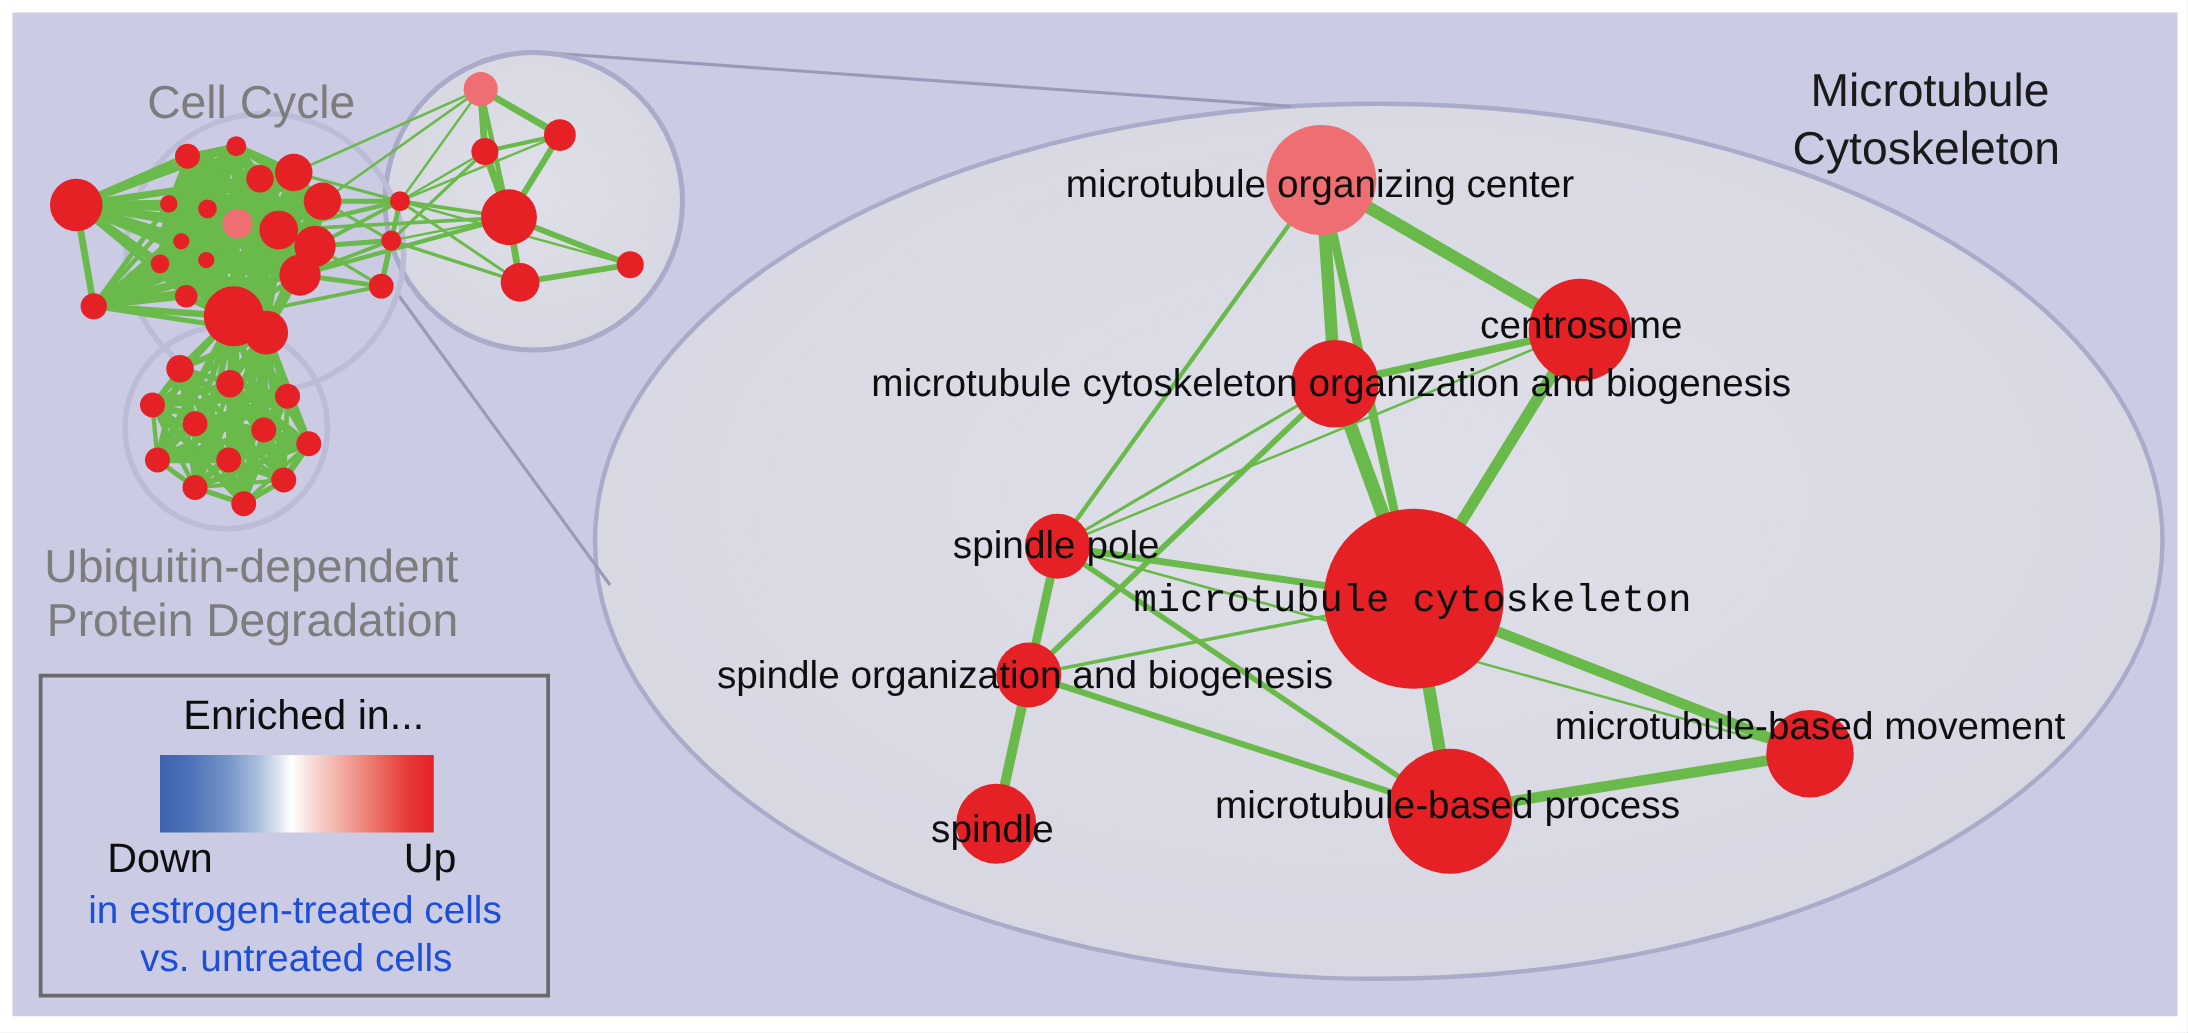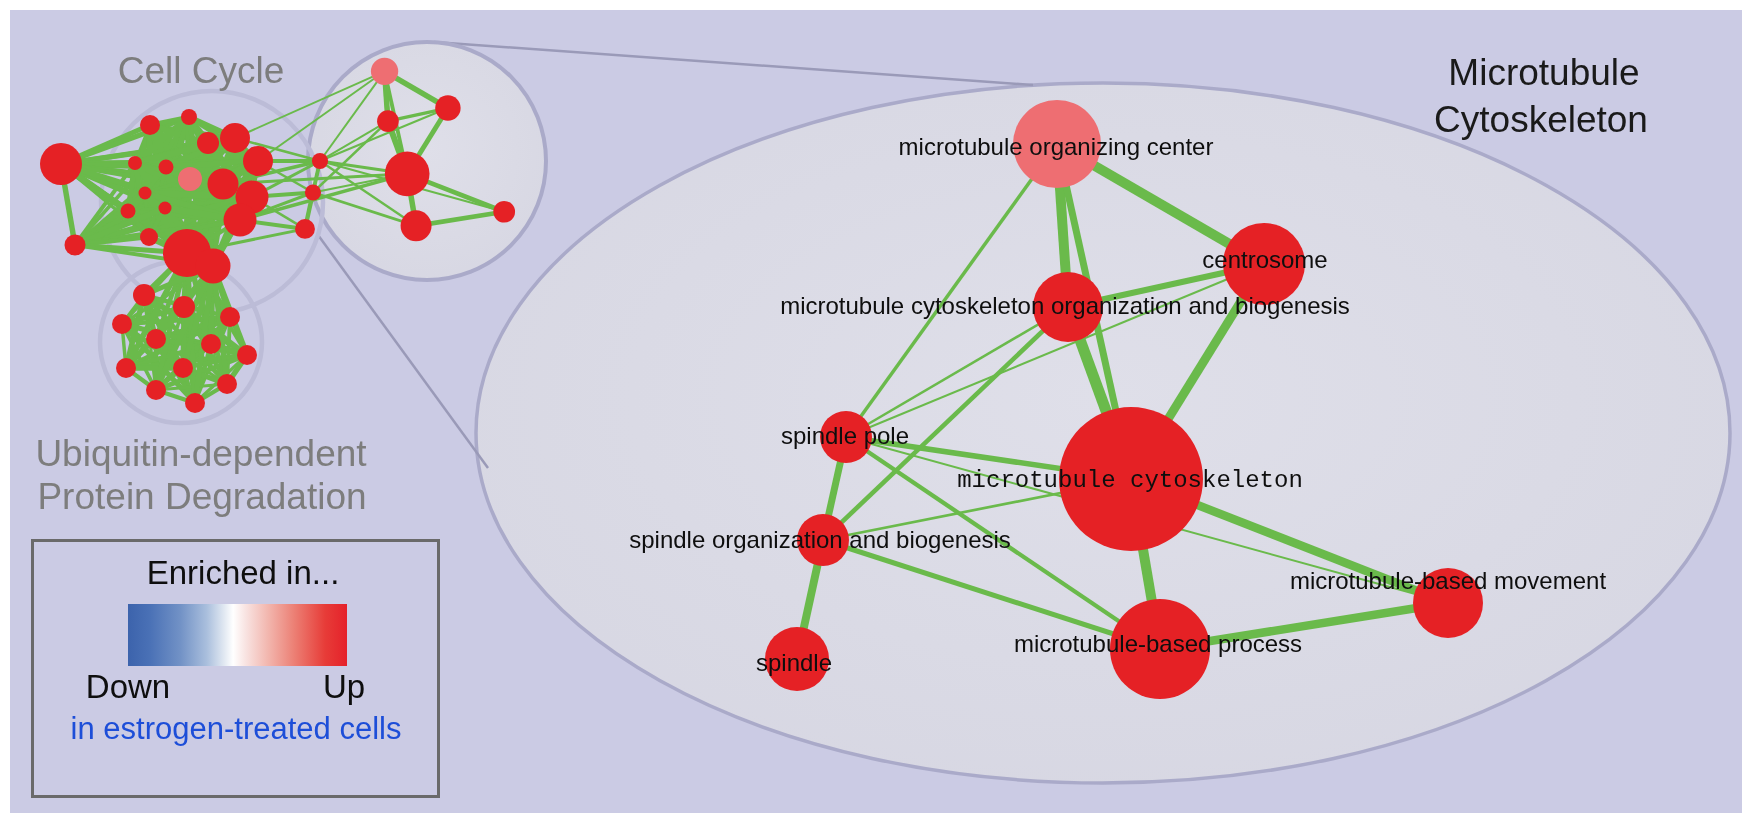--- a/index.html
+++ b/index.html
@@ -1,20 +1,20 @@
 <!DOCTYPE html>
 <html><head>
 <meta charset="utf-8">
 <style>
   html,body{margin:0;padding:0;background:#ffffff;}
   #figure{position:relative;width:1750px;height:826px;background:#ffffff;overflow:hidden;
           font-family:"Liberation Sans","DejaVu Sans",sans-serif;}
   #net{position:absolute;left:0;top:0;}
   .lbl{position:absolute;transform:translate(-50%,-50%);white-space:nowrap;line-height:1;}
-  .node-label{font-size:24px;color:#0e0e0e;}
+  .node-label{font-size:31px;color:#0e0e0e;}
   .cluster-label{font-size:37px;color:#7d7d7d;}
   .fig-title{font-size:37px;color:#1a1a1a;}
   .legend{position:absolute;border:3px solid #6a6a6a;box-sizing:border-box;}
   .legend-title{font-size:33px;color:#0e0e0e;}
   .legend-bar{position:absolute;background:linear-gradient(to right,
       #3c63ac 0%, #4a71b6 10%, #7292c6 24%, #aabfdd 36%, #e2e9f2 44%, #ffffff 48%,
       #f8e2e0 54%, #f2b6ae 64%, #ec7f74 76%, #e73c38 90%, #e5212a 100%);}
   .legend-word{font-size:33px;color:#0e0e0e;}
   .legend-sub{font-size:31px;color:#1d4ed8;}
 </style>
@@ -406,25 +406,26 @@
       <div class="lbl node-label" style="left: 1265px; top: 260px;">centrosome</div>
       <div class="lbl node-label" style="left: 1065px; top: 306px;">microtubule cytoskeleton organization and biogenesis</div>
       <div class="lbl node-label" style="left: 845px; top: 436px;">spindle pole</div>
       <div class="lbl node-label" style="left: 1130px; top: 481px; font-family: Liberation Mono, monospace;">microtubule cytoskeleton</div>
       <div class="lbl node-label" style="left: 820px; top: 540px;">spindle organization and biogenesis</div>
       <div class="lbl node-label" style="left: 1448px; top: 581px;">microtubule-based movement</div>
       <div class="lbl node-label" style="left: 1158px; top: 644px;">microtubule-based process</div>
       <div class="lbl node-label" style="left: 794px; top: 663px;">spindle</div>
       <div class="lbl fig-title" style="left: 1544px; top: 72px;">Microtubule</div>
       <div class="lbl fig-title" style="left: 1541px; top: 119px;">Cytoskeleton</div>
-      <div class="lbl cluster-label" style="left: 201px; top: 70px;">Cell Cycle</div>
+      <div class="lbl cluster-label" style="left: 201px; top: 82px;">Cell Cycle</div>
       <div class="lbl cluster-label" style="left: 201px; top: 453px;">Ubiquitin-dependent</div>
       <div class="lbl cluster-label" style="left: 202px; top: 496px;">Protein Degradation</div>
     </div>
 
   <div class="legend" id="legend-box" style="left: 31px; top: 539px; width: 409px; height: 259px;">
     <div class="lbl legend-title" style="left: 209px; top: 30px;">Enriched in...</div>
     <div class="legend-bar" id="legend-bar" style="left: 94px; top: 62px; width: 219px; height: 62px;"></div>
     <div class="lbl legend-word" id="legend-down" style="left: 94px; top: 144px;">Down</div>
     <div class="lbl legend-word" id="legend-up" style="left: 310px; top: 144px;">Up</div>
     <div class="lbl legend-sub" id="legend-sub1" style="left: 202px; top: 186px;">in estrogen-treated cells</div>
+    <div class="lbl legend-sub" id="legend-sub2" style="left: 203px; top: 224px;">vs. untreated cells</div>
   </div>
 </div>
 
 </body></html>

